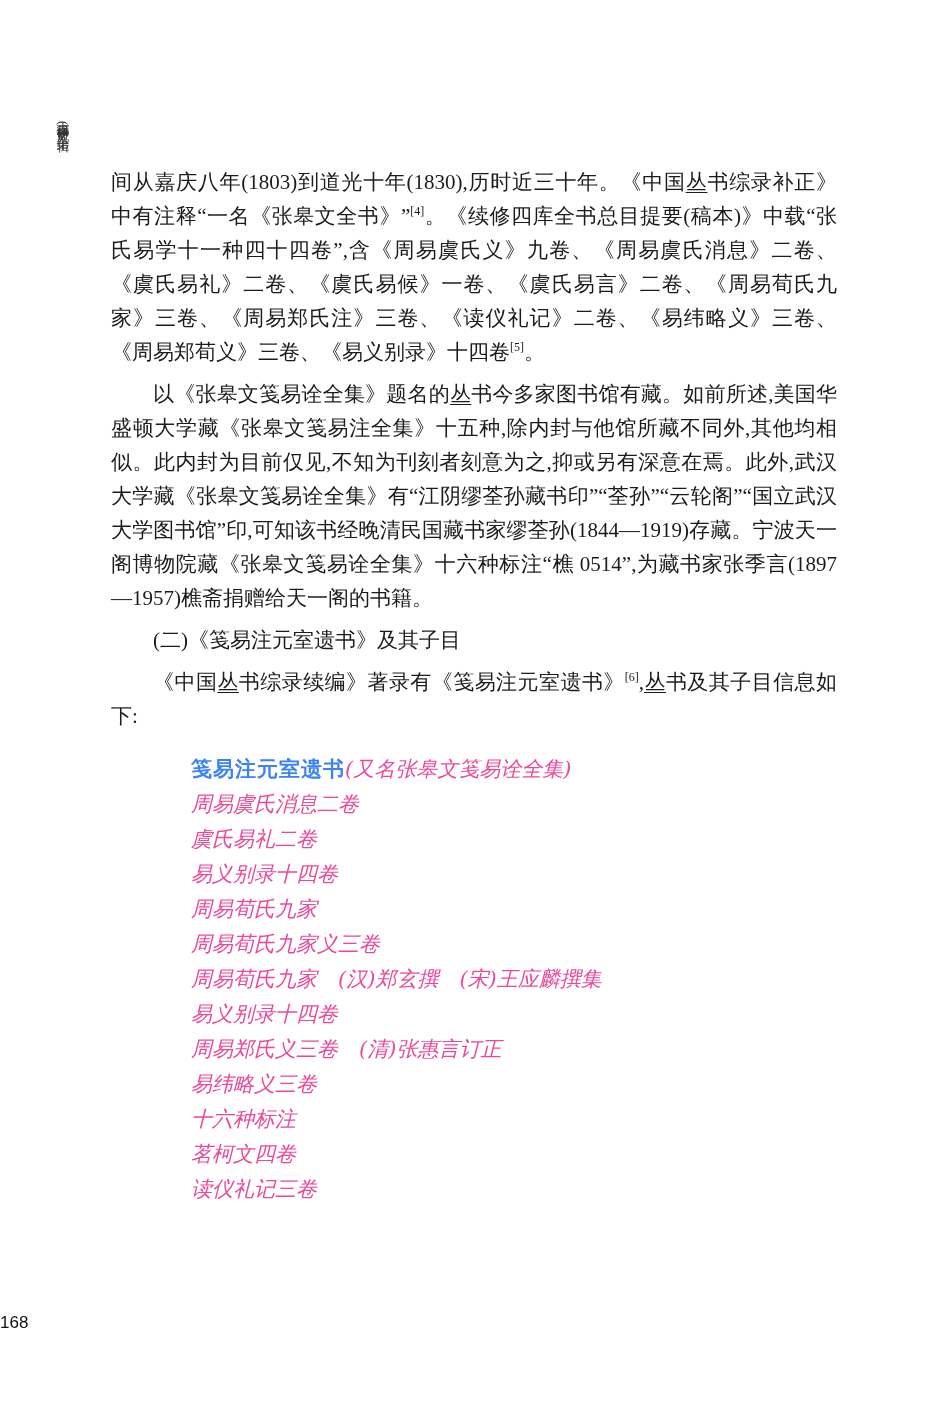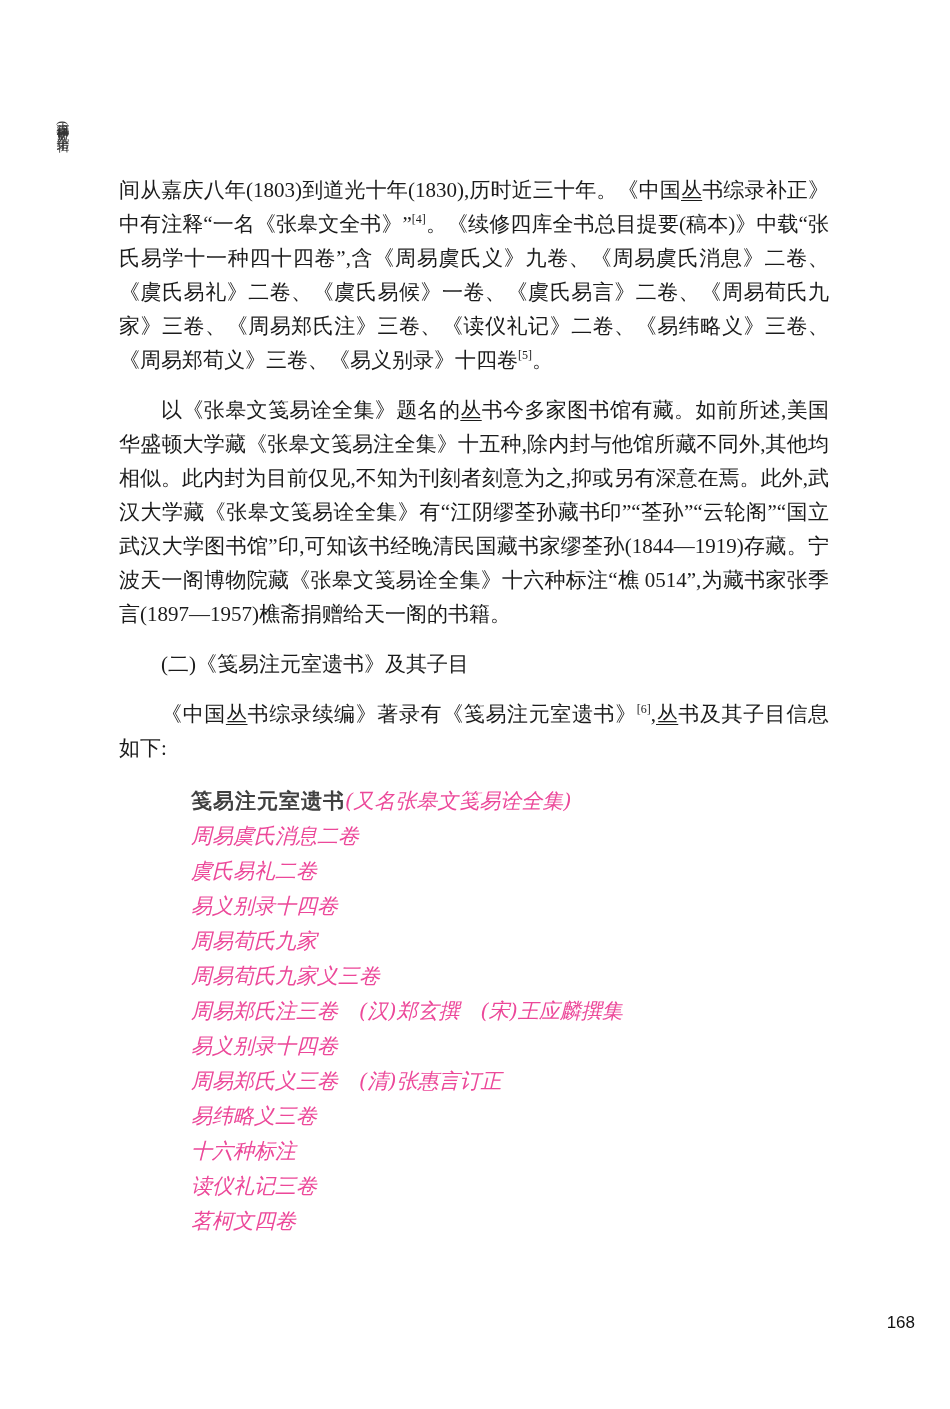--- a/index.html
+++ b/index.html
@@ -23,21 +23,21 @@
   }
   .content {
     position:absolute;
     left:103px; top:157px;
     width:742px;
     font-size:21px;
     line-height:34px;
     text-align:justify;
     text-justify:inter-ideograph;
   }
-  .body-p { margin:16px; text-indent:2em; }
+  .body-p { margin:8px; text-indent:2em; }
   .body-p.no-indent { text-indent:0; }
   sup.fn {
     font-size:12px;
     line-height:0;
     vertical-align:super;
     letter-spacing:0;
   }
   .uc { text-decoration:underline; text-underline-offset:3px; text-decoration-thickness:1px; }
   .book-list {
     margin-left:88px;
@@ -49,27 +49,27 @@
   .kai {
     font-style:italic;
     font-family:"DejaVu Serif","Liberation Serif",serif;
     color:#ec4899;
   }
   .bold-title {
     font-style:normal;
     font-weight:bold;
     font-family:"Liberation Sans","DejaVu Sans",sans-serif;
     letter-spacing:1px;
-    color:#404040;
+    color:#3b82f6;
   }
   .page-number {
     position:absolute;
     left:0; top:1313px;
     width:915px;
-    text-align:right;
+    text-align:left;
     font-family:"Liberation Sans","DejaVu Sans",sans-serif;
     font-size:17px;
     color:#111;
   }
 </style>
 </head>
 <body>
 
 <div class="page">
 
@@ -85,26 +85,26 @@
 
     <p class="body-p"><span>《中国<span class="uc">丛</span>书综录续编》著录有《笺易注元室遗书》</span><sup class="fn">[6]</sup><span>,<span class="uc">丛</span>书及其子目信息如下:</span></p>
 
     <div class="book-list">
       <div class="list-line"><span class="bold-title">笺易注元室遗书</span><span class="kai">(又名张皋文笺易诠全集)</span></div>
       <div class="list-line kai">周易虞氏消息二卷</div>
       <div class="list-line kai">虞氏易礼二卷</div>
       <div class="list-line kai">易义别录十四卷</div>
       <div class="list-line kai">周易荀氏九家</div>
       <div class="list-line kai">周易荀氏九家义三卷</div>
-      <div class="list-line kai">周易郑氏注三卷　(汉)郑玄撰　(宋)王应麟撰集</div>
+      <div class="list-line kai">周易荀氏九家　(汉)郑玄撰　(宋)王应麟撰集</div>
       <div class="list-line kai">易义别录十四卷</div>
       <div class="list-line kai">周易郑氏义三卷　(清)张惠言订正</div>
       <div class="list-line kai">易纬略义三卷</div>
       <div class="list-line kai">十六种标注</div>
+      <div class="list-line kai">茗柯文四卷</div>
       <div class="list-line kai">读仪礼记三卷</div>
-      <div class="list-line kai">茗柯文四卷</div>
     </div>
 
   </main>
 
   <div class="page-number">168</div>
 
 </div>
 
 </body></html>

